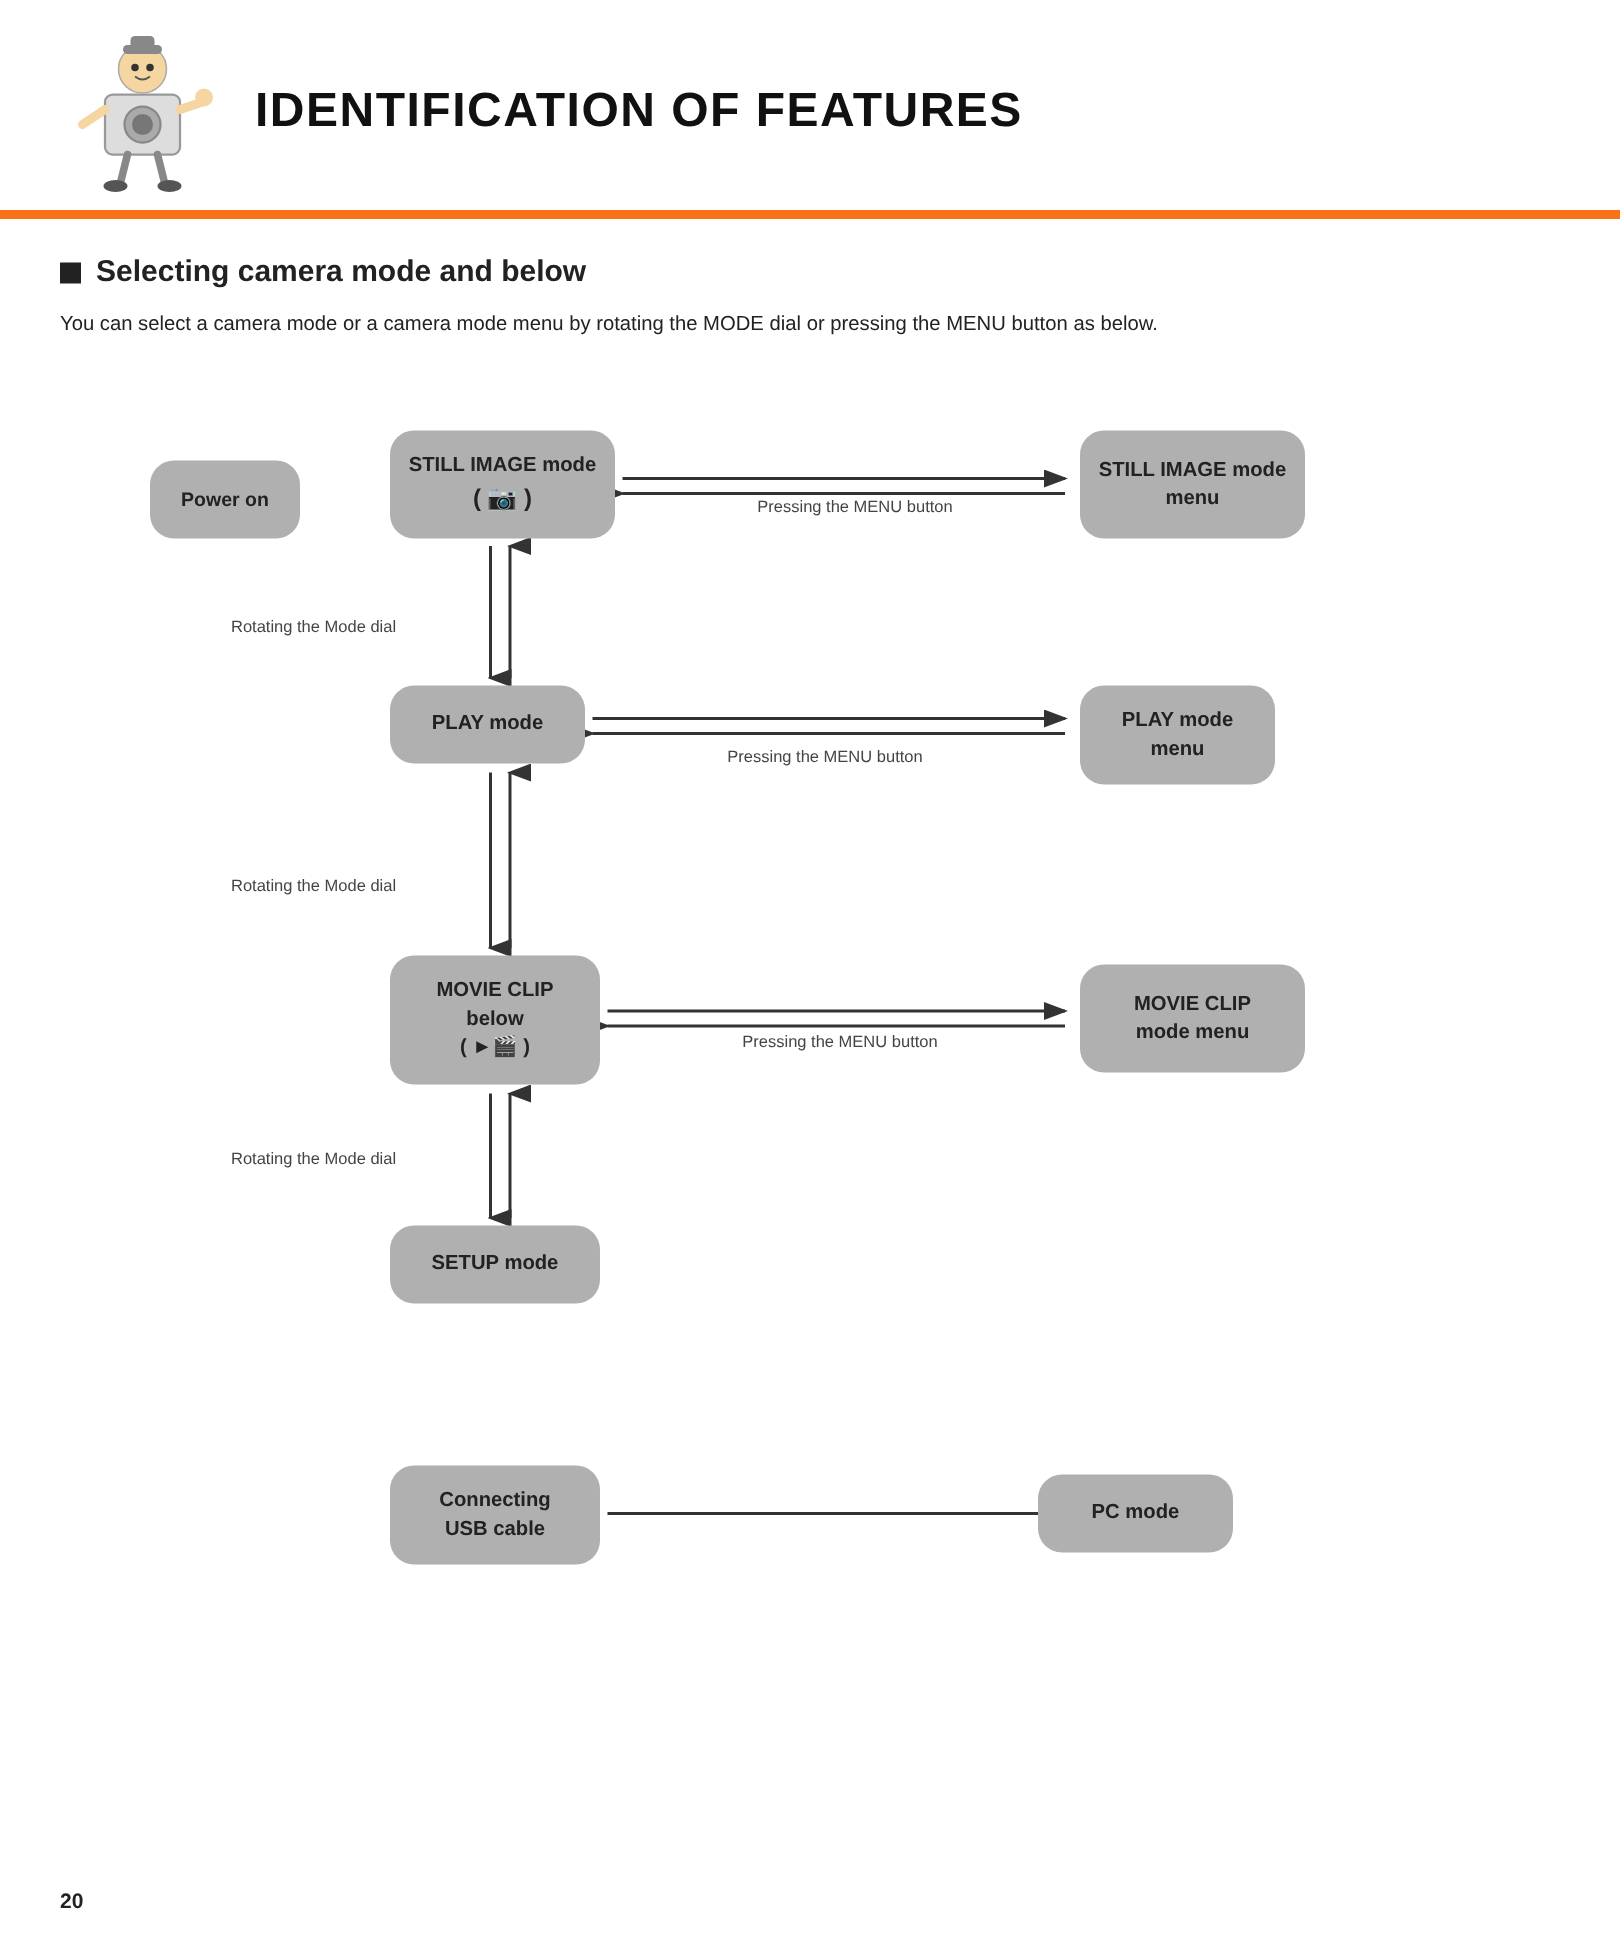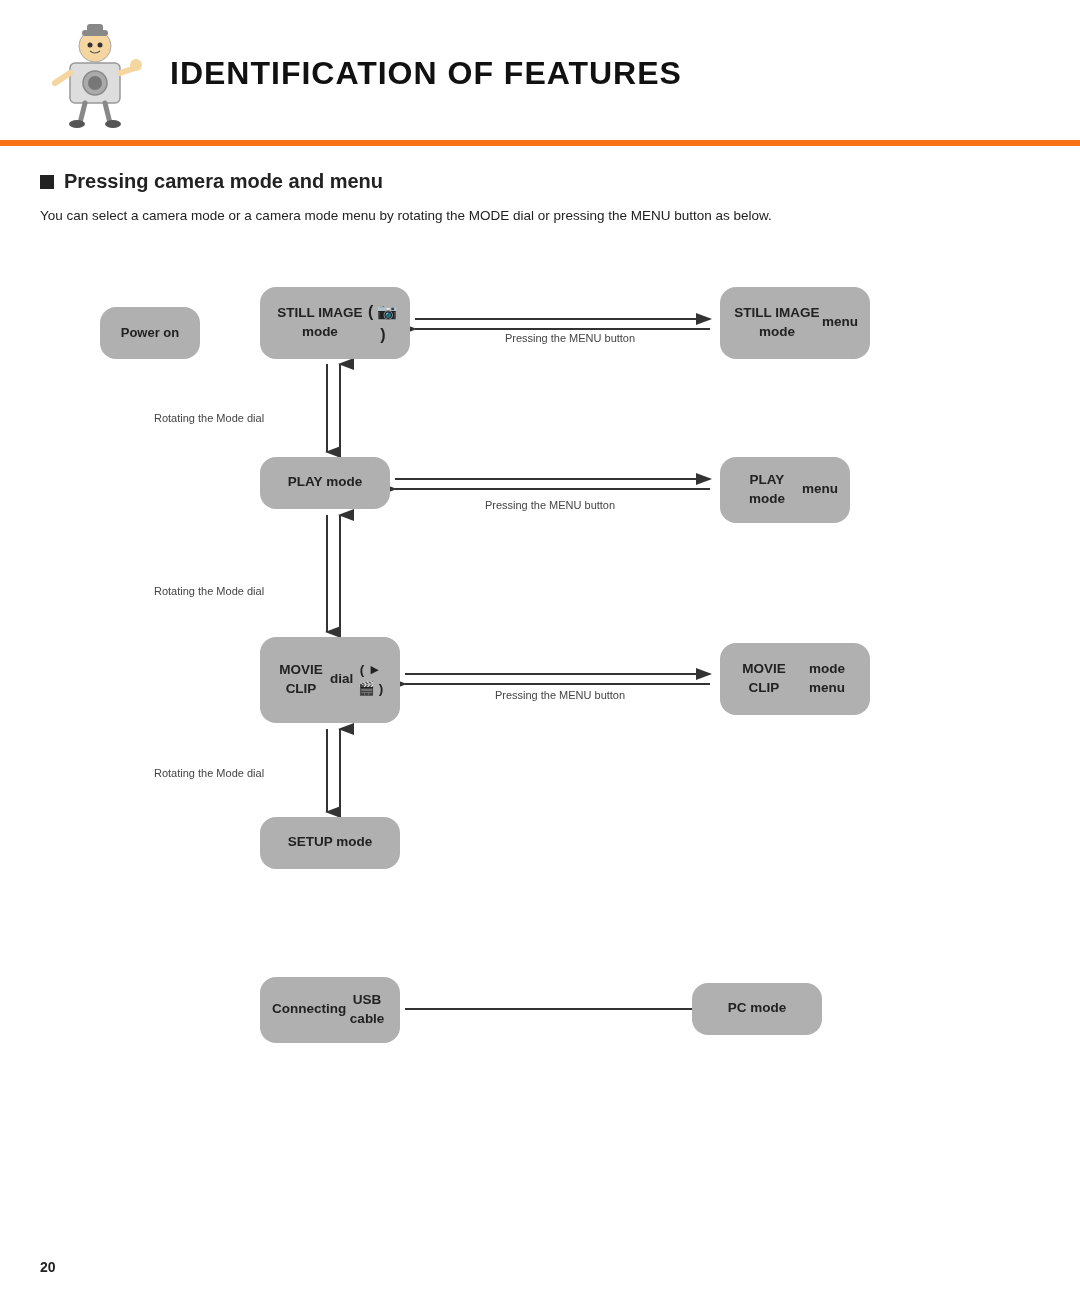--- a/index.html
+++ b/index.html
@@ -65,21 +65,21 @@
       margin: 0 40px;
       height: 900px;
     }
 
     
     .box {
       position: absolute;
       border-radius: 16px;
       background: #b0b0b0;
       display: flex;
-      flex-direction: row;
+      flex-direction: column;
       align-items: center;
       justify-content: center;
       text-align: center;
       font-size: 13.5px;
       font-weight: bold;
       color: #222;
       padding: 8px 12px;
       line-height: 1.4;
     }
 
@@ -230,21 +230,21 @@
     <line x1="65" y1="85" x2="70" y2="105" stroke="#888" stroke-width="5" stroke-linecap="round"></line>
 
     <ellipse cx="37" cy="106" rx="8" ry="4" fill="#555"></ellipse>
     <ellipse cx="73" cy="106" rx="8" ry="4" fill="#555"></ellipse>
   </svg>
   <h1 class="header-title">IDENTIFICATION OF FEATURES</h1>
 </div>
 
 <div class="section-title">
   <span class="section-bullet"></span>
-  <span>Pressing camera mode and menu</span>
+  <span>Selecting camera mode and below</span>
 </div>
 
 <p class="section-desc">You can select a camera mode or a camera mode menu by rotating the MODE dial or pressing the MENU button as below.</p>
 
 <div class="diagram">
 
   <svg class="arrow-overlay" viewBox="0 0 1000 900" xmlns="http://www.w3.org/2000/svg">
     <defs>
       <marker id="arrowhead-right" markerWidth="8" markerHeight="6" refX="7" refY="3" orient="auto">
         <polygon points="0 0, 8 3, 0 6" fill="#333"></polygon>
@@ -309,21 +309,21 @@
     <span>PLAY mode</span>
     <span>menu</span>
   </div>
 
   <div class="arrow-label" style="left: 370px; top: 242px; width: 280px;">Pressing the MENU button</div>
 
   <div class="rotate-label" style="left: 100px; top: 328px;">Rotating the Mode dial</div>
 
   <div class="box box-movie">
     <span>MOVIE CLIP</span>
-    <span>dial</span>
+    <span>below</span>
     <span>( ►🎬 )</span>
   </div>
 
   <div class="box box-movie-menu">
     <span>MOVIE CLIP</span>
     <span>mode menu</span>
   </div>
 
   <div class="arrow-label" style="left: 380px; top: 432px; width: 280px;">Pressing the MENU button</div>
 

